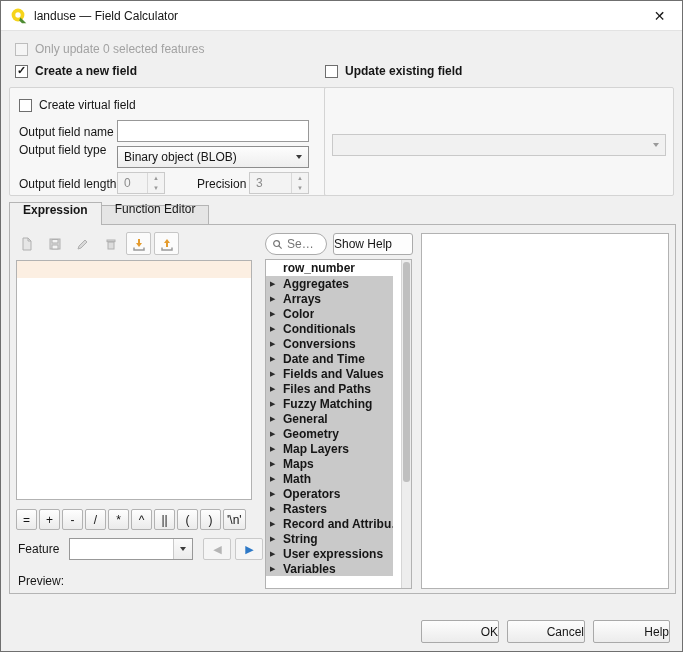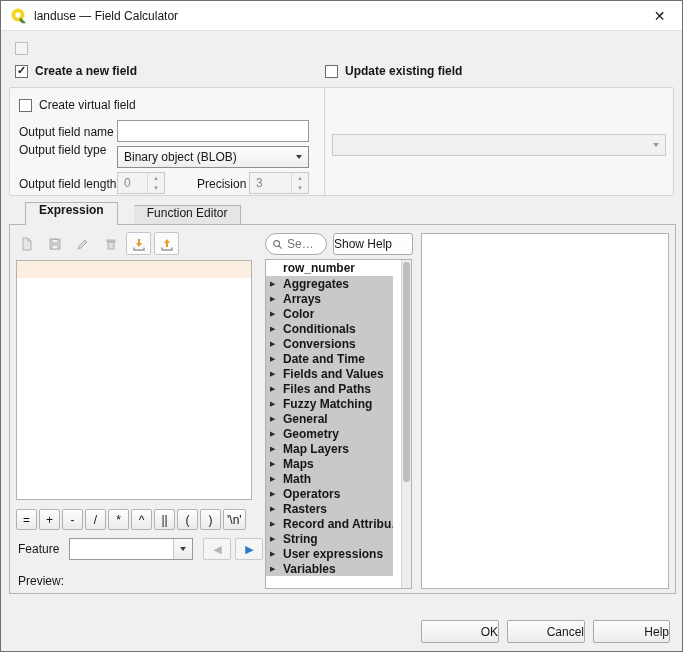--- a/index.html
+++ b/index.html
@@ -33,21 +33,21 @@
        border-left:3.5px solid transparent;border-right:3.5px solid transparent;border-top:4px solid #3a3a3a;}
   .combo.dis{background:#f1f1f1;border-color:#c9c9c9;}
   .combo.dis .car{border-top-color:#9a9a9a;}
   .spin{position:absolute;background:#f3f3f3;border:1px solid #cacaca;box-sizing:border-box;color:#8c8c8c;
         display:flex;align-items:center;padding-left:6px;}
   .spin .sb{position:absolute;right:0;top:0;bottom:0;width:16px;border-left:1px solid #d8d8d8;display:flex;flex-direction:column;}
   .spin .sb span{flex:1;display:flex;align-items:center;justify-content:center;font-size:6px;color:#9a9a9a;line-height:1;}
 
   
   .tabs{position:absolute;left:8px;top:201px;display:flex;align-items:flex-end;z-index:3;}
-  .tab{box-sizing:border-box;border:1px solid #b4b4b4;display:flex;align-items:flex-start;padding:0 13px;margin-left:16px;}
+  .tab{box-sizing:border-box;border:1px solid #b4b4b4;display:flex;align-items:flex-end;padding:8px 13px;}
   .tab.on{height:23px;background:#f0f0f0;border-bottom:none;font-weight:700;}
   .tab.off{height:20px;background:#e5e5e5;border-left:none;}
   .pane{position:absolute;left:8px;top:223px;width:667px;height:370px;border:1px solid #b4b4b4;
         box-sizing:border-box;background:#f0f0f0;z-index:1;}
 
   
   .tbar{position:absolute;left:4px;top:7px;display:flex;gap:3px;}
   .tbtn{width:25px;height:23px;display:flex;align-items:center;justify-content:center;
         border:1px solid transparent;border-radius:2px;box-sizing:border-box;}
   .tbtn.en{border-color:#c6c6c6;background:#fbfbfb;}
@@ -108,20 +108,21 @@
         </svg>
     </span>
     <span class="ttl">landuse — Field Calculator</span>
     <div class="close-btn">
       <span>✕</span>
     </div>
   </div>
 
   <div class="cb dis abs" style="left:14px;top:41px;">
     <span class="bx"></span>
+    <span class="lb">Only update 0 selected features</span>
   </div>
 
   <div class="cb abs" style="left:14px;top:63px;">
     <span class="bx">
         <span class="mark">✓</span>
       </span>
     <span class="lb b">Create a new field</span>
   </div>
 
   <div class="cb abs" style="left:324px;top:63px;">

